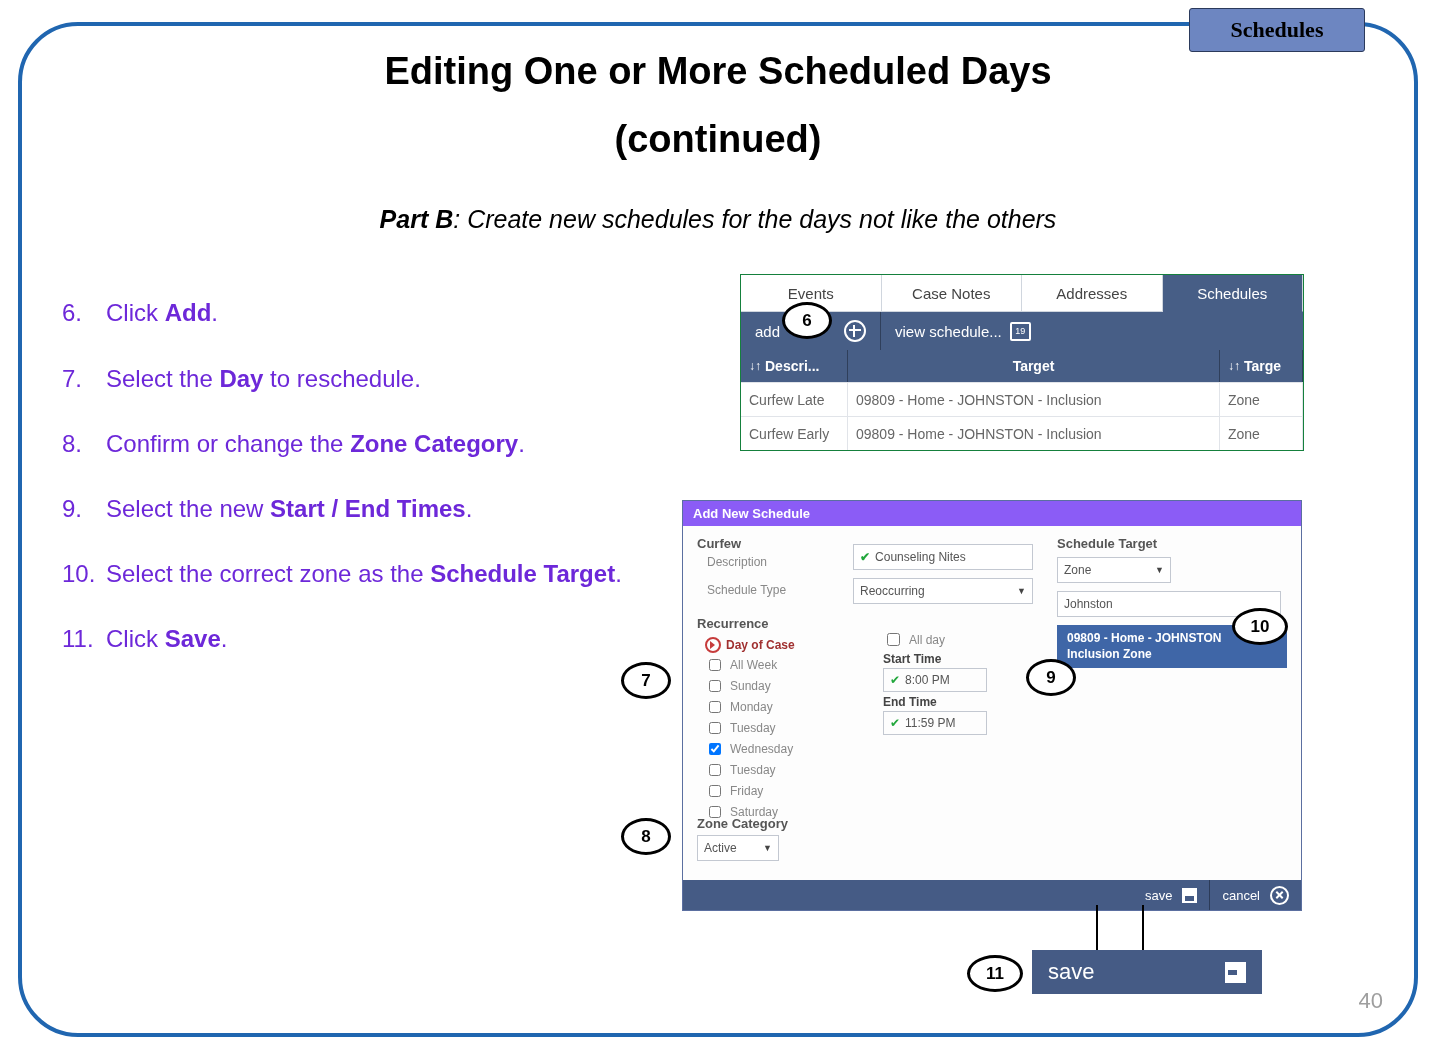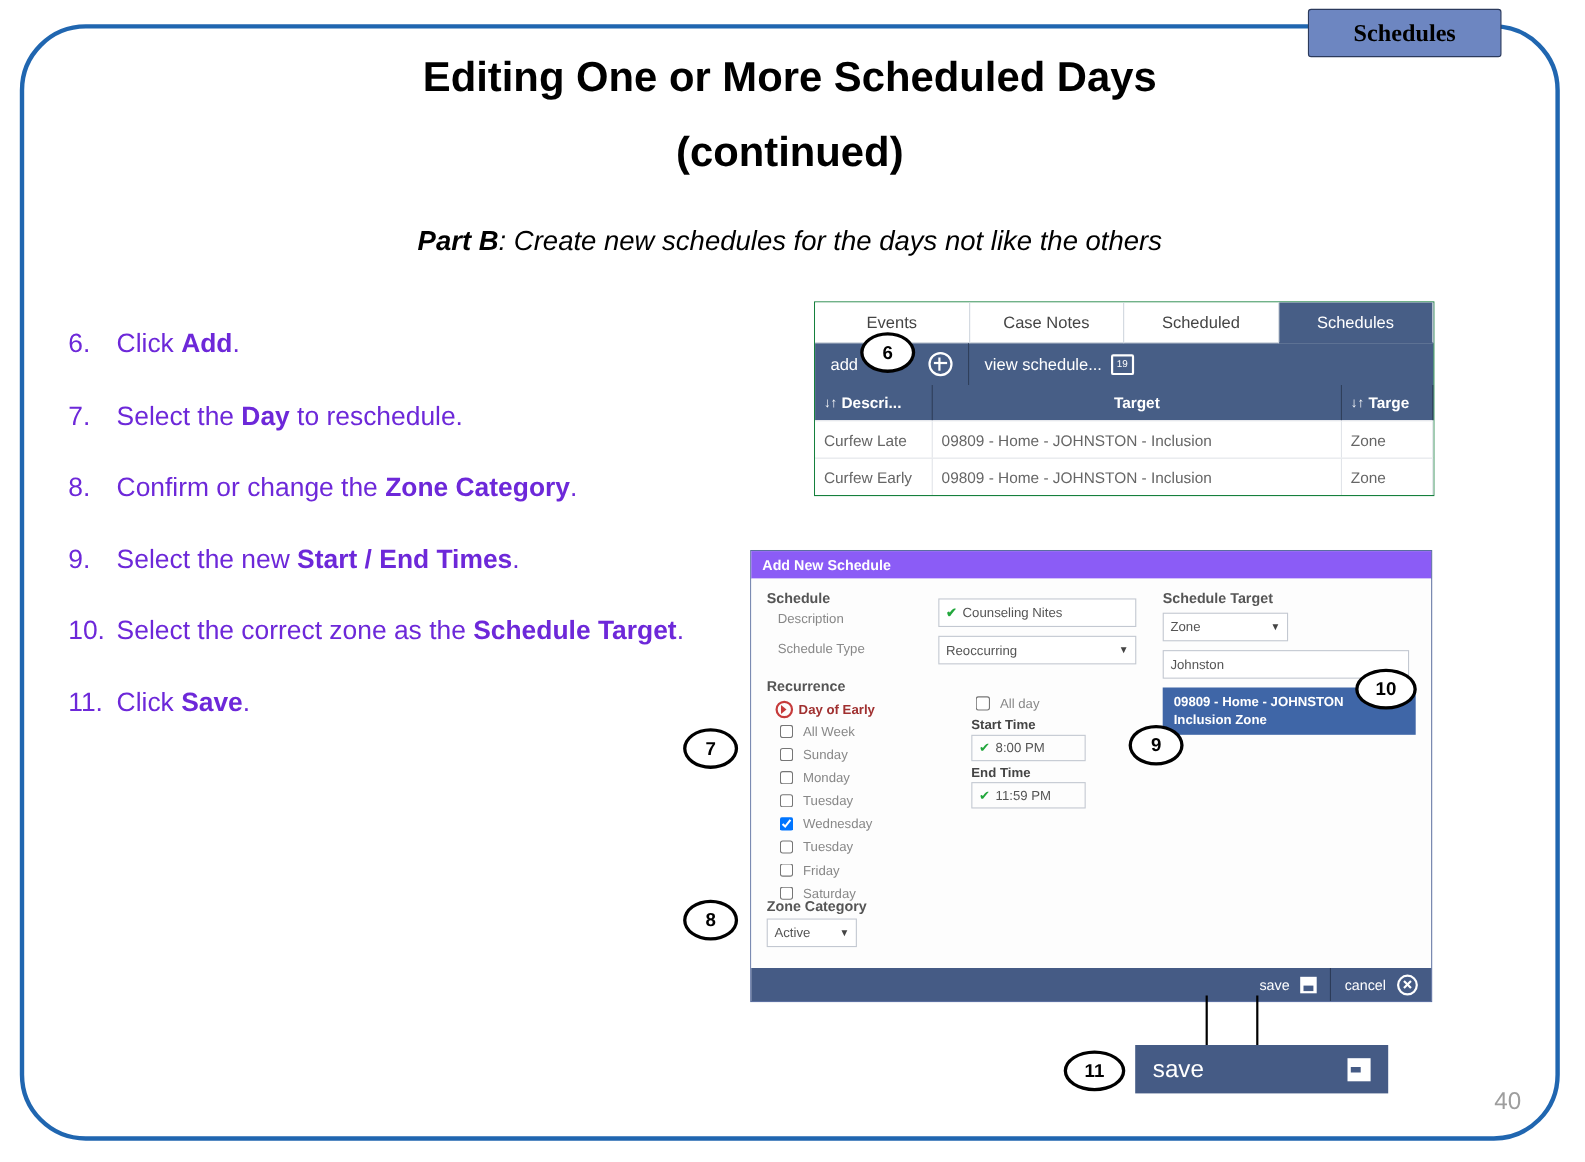--- a/index.html
+++ b/index.html
@@ -112,21 +112,21 @@
         <li><span class="num">8.</span>Confirm or change the <b>Zone Category</b>.</li>
         <li><span class="num">9.</span>Select the new <b>Start / End Times</b>.</li>
         <li><span class="num">10.</span>Select the correct zone as the <b>Schedule Target</b>.</li>
         <li><span class="num">11.</span>Click <b>Save</b>.</li>
       </ol>
 
     <div class="panel1">
       <div class="p1-tabs">
         <div class="p1-tab">Events</div>
         <div class="p1-tab">Case Notes</div>
-        <div class="p1-tab">Scheduled</div>
+        <div class="p1-tab">Addresses</div>
         <div class="p1-tab active">Schedules</div>
       </div>
       <div class="p1-toolbar">
         <div class="btn">
           <span>add</span>
           <span style="width:48px"></span>
           <span class="plus-icon"></span>
         </div>
         <div class="sep"></div>
         <div class="btn">
@@ -156,21 +156,21 @@
             <div class="p1-c2">09809 - Home - JOHNSTON - Inclusion</div>
             <div class="p1-c3">Zone</div>
           </div>
         </div>
     </div>
 
     <div class="panel2">
       <div class="p2-title">Add New Schedule</div>
       <div class="p2-body">
         <div class="p2-left">
-          <h4>Schedule</h4>
+          <h4>Curfew</h4>
           <div class="lbl">Description</div>
           <div class="lbl">Schedule Type</div>
         </div>
         <div class="p2-mid">
           <div class="fld">
               <span class="chk">✔</span>
               <span>Counseling Nites</span>
             </div>
           <div class="fld select">
               <span>Reoccurring</span>
@@ -183,21 +183,21 @@
             </div>
           <div class="fld" style="width:210px">
               <span>Johnston</span>
             </div>
           <div class="zone-picked">09809 - Home - JOHNSTON Inclusion Zone</div>
         </div>
         <div class="recurr">
           <h4>Recurrence</h4>
           <div class="dow-title">
               <span class="arr"></span>
-              <span>Day of Early</span>
+              <span>Day of Case</span>
             </div>
           <div class="dow-list" id="dow-list">
               <label>
                 <input type="checkbox" style="">
                 <span>All Week</span>
               </label>
               <label>
                 <input type="checkbox" style="">
                 <span>Sunday</span>
               </label>

